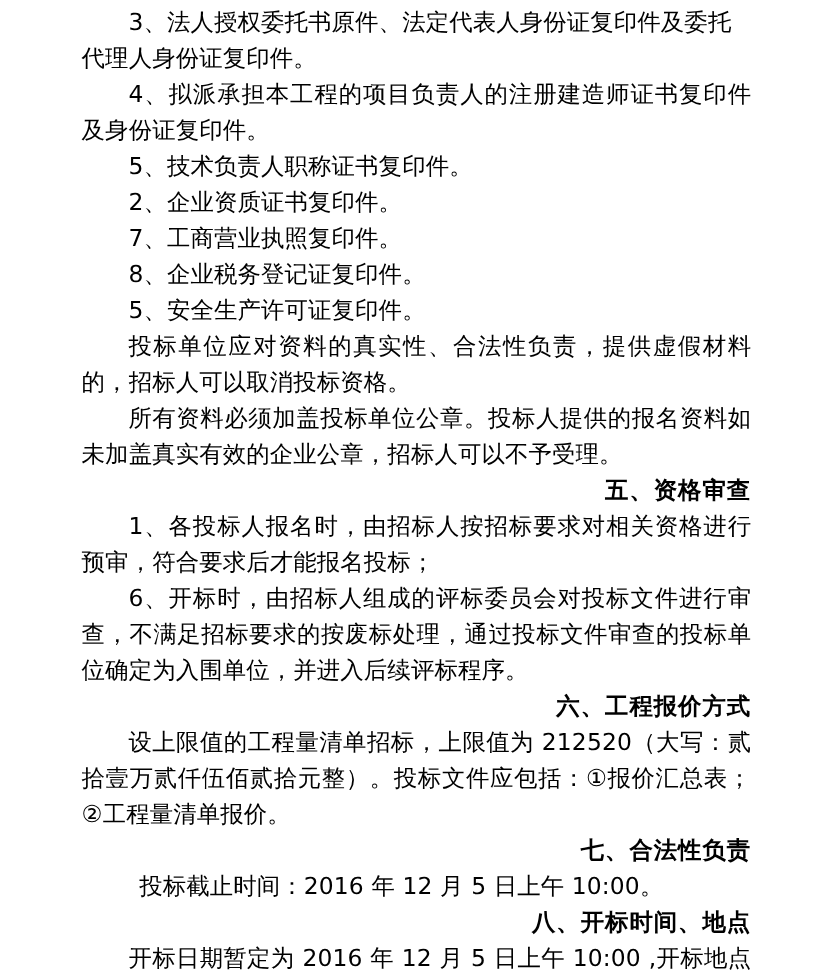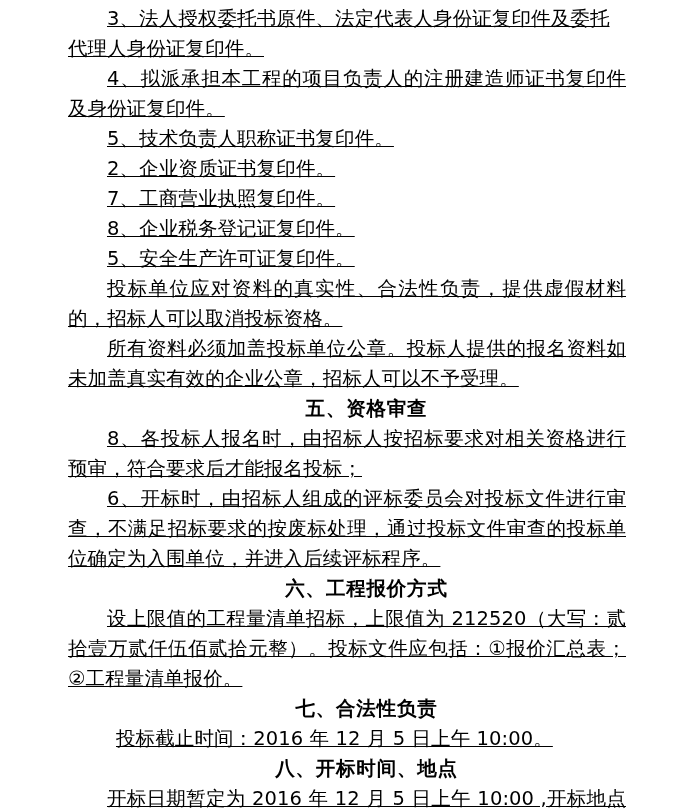--- a/index.html
+++ b/index.html
@@ -35,37 +35,36 @@
   .para {
     font-size: 19.5px;
     line-height: 30px;
     text-align: justify;
     text-justify: inter-character;
     text-indent: 2em;
     margin: 0;
     letter-spacing: 0.1px;
     word-break: break-all;
     white-space: normal;
-    text-decoration: underline;
   }
 
   
   .item {
     text-align: left;
   }
 
   
   .heading {
     font-size: 19.5px;
     line-height: 30px;
     font-weight: bold;
     text-indent: 2em;
     margin: 0;
     letter-spacing: 0.8px;
-    text-align: center;
+    text-align: right;
   }
 
   
   .flush {
     text-indent: 0;
     margin-left: 48px;
     text-align: left;
   }
 </style>
 </head>
@@ -79,21 +78,21 @@
     <p class="para item">5、技术负责人职称证书复印件。</p>
     <p class="para item">2、企业资质证书复印件。</p>
     <p class="para item">7、工商营业执照复印件。</p>
     <p class="para item">8、企业税务登记证复印件。</p>
     <p class="para item">5、安全生产许可证复印件。</p>
 
     <p class="para">投标单位应对资料的真实性、合法性负责，提供虚假材料的，招标人可以取消投标资格。</p>
     <p class="para">所有资料必须加盖投标单位公章。投标人提供的报名资料如未加盖真实有效的企业公章，招标人可以不予受理。</p>
 
     <p class="heading">五、资格审查</p>
-    <p class="para">8、各投标人报名时，由招标人按招标要求对相关资格进行预审，符合要求后才能报名投标；</p>
+    <p class="para">1、各投标人报名时，由招标人按招标要求对相关资格进行预审，符合要求后才能报名投标；</p>
     <p class="para">6、开标时，由招标人组成的评标委员会对投标文件进行审查，不满足招标要求的按废标处理，通过投标文件审查的投标单位确定为入围单位，并进入后续评标程序。</p>
 
     <p class="heading">六、工程报价方式</p>
     <p class="para">设上限值的工程量清单招标，上限值为 212520（大写：贰拾壹万贰仟伍佰贰拾元整）。投标文件应包括：①报价汇总表；②工程量清单报价。</p>
 
     <p class="heading">七、合法性负责</p>
     <p class="para flush">投标截止时间：2016 年 12 月 5 日上午 10:00。</p>
 
     <p class="heading">八、开标时间、地点</p>
     <p class="para">开标日期暂定为 2016 年 12 月 5 日上午 10:00 ,开标地点为湖南工艺美术职业学院基建办。如有变更另行通知。</p>

